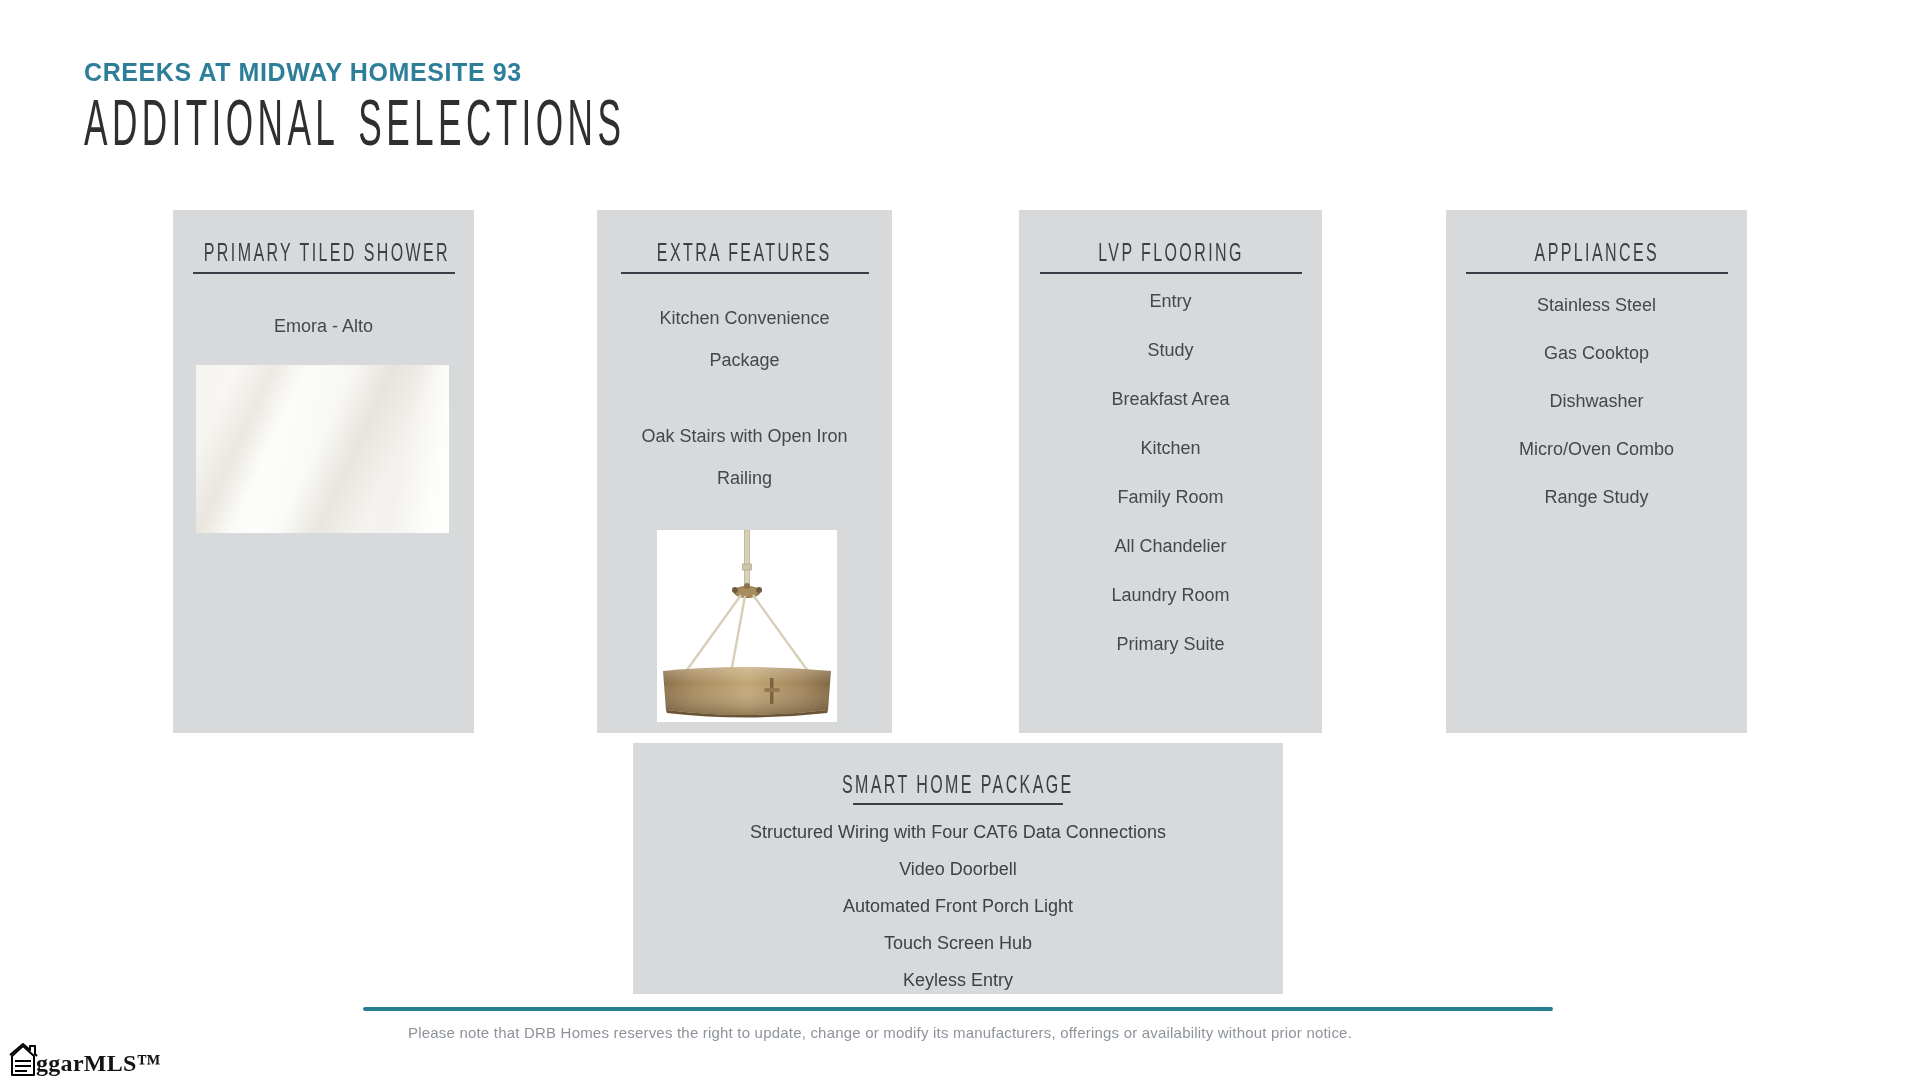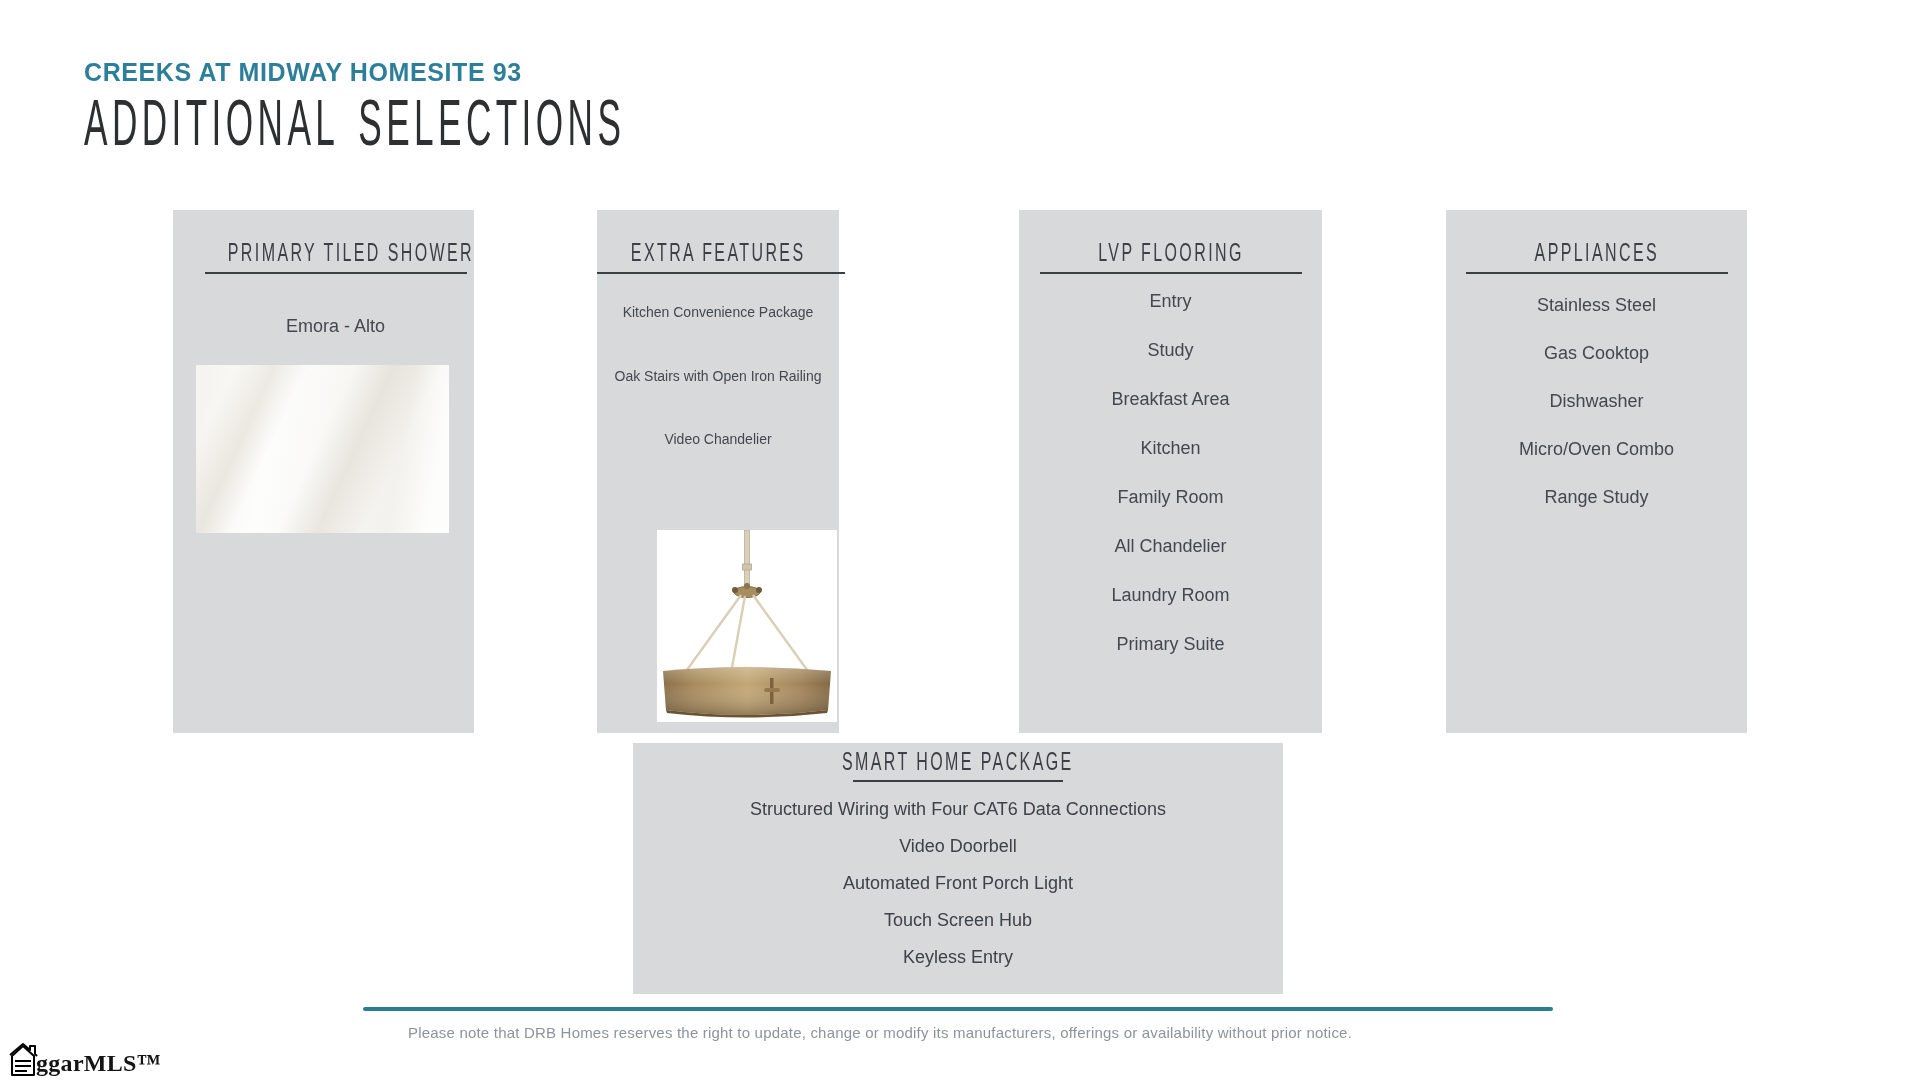--- a/index.html
+++ b/index.html
@@ -22,21 +22,21 @@
               letter-spacing:3px; transform:scale(0.8,1.25); transform-origin:center top;
               white-space:nowrap; }
   .card-rule { height:2px; background:#3a3f45; width:262px; margin:10px auto 0; }
 
   .simple-list { margin-top:3px; }
   .simple-list .row { height:49px; display:flex; align-items:center; justify-content:center;
               font-size:18px; color:#42484f; }
   .appliance-list { margin-top:7px; }
   .appliance-list .row { height:48px; }
 
-  .feature-p { width:222px; margin:0 auto; line-height:30px; font-size:14px; color:#42484f;
+  .feature-p { width:222px; margin:0 auto; line-height:42px; font-size:18px; color:#42484f;
               text-align:center; }
   .fp-1 { margin-top:23px; }
   .fp-2 { margin-top:34px; }
   .fp-3 { margin-top:33px; }
 
   .single-item { margin-top:37px; line-height:30px; font-size:18px; color:#42484f;
               text-align:center; }
 
   
   .marble { position:absolute; left:23px; top:155px; width:253px; height:168px;
@@ -48,21 +48,21 @@
                         rgba(208,200,188,0.22) 78%, rgba(255,255,255,0) 92%),
         #fdfdfb; }
 
   
   .chandelier-box { position:absolute; left:60px; top:320px; width:180px; height:192px;
               background:#ffffff; }
 
   
   .smart-card { position:absolute; left:633px; top:743px; width:650px; height:251px;
               background:#d8d9db; }
-  .smart-card .card-title { margin-top:4px; }
+  .smart-card .card-title { margin-top:27px; }
   .smart-card .card-rule { width:210px; margin-top:9px; }
   .smart-list { margin-top:9px; }
   .smart-list .row { height:37px; display:flex; align-items:center; justify-content:center;
               font-size:18px; color:#3c4249; }
 
   
   .teal-divider { position:absolute; left:363px; top:1007px; width:1190px; height:4px;
               background:#2b7e92; border-radius:2px; }
   .disclaimer { position:absolute; left:0; top:1024px; width:1760px; text-align:center;
               font-size:15px; color:#8e939b; letter-spacing:0.2px; }
@@ -75,30 +75,30 @@
 </head>
 <body>
 
 <div class="page">
 
   <div class="subtitle">CREEKS AT MIDWAY HOMESITE 93</div>
   <div class="main-title">
     <span>ADDITIONAL SELECTIONS</span>
   </div>
 
-  <div class="card" style="left:173px; width:301px;padding-left:24px;">
+  <div class="card" style="left:173px; width:301px;">
     <div class="card-title">
       <span>PRIMARY TILED SHOWER</span>
     </div>
     <div class="card-rule"></div>
     <div class="single-item">Emora - Alto</div>
     <div class="marble"></div>
   </div>
 
-  <div class="card" style="left:597px; width:242px;">
+  <div class="card" style="left:597px; width:295px;">
     <div class="card-title">
       <span>EXTRA FEATURES</span>
     </div>
     <div class="card-rule" style="width:248px;"></div>
     <div class="feature-p fp-1">Kitchen Convenience Package</div>
     <div class="feature-p fp-2">Oak Stairs with Open Iron Railing</div>
     <div class="feature-p fp-3">Video Chandelier</div>
     <div class="chandelier-box">
       <svg width="180" height="192" viewBox="0 0 180 192">
         <defs>

